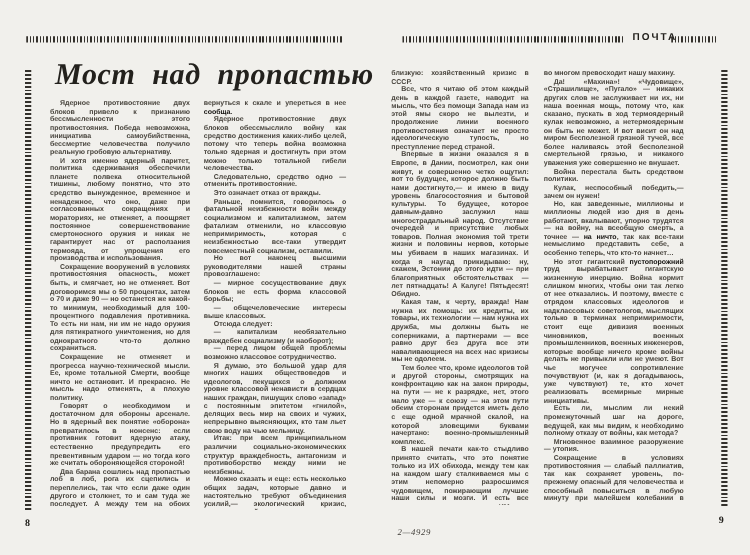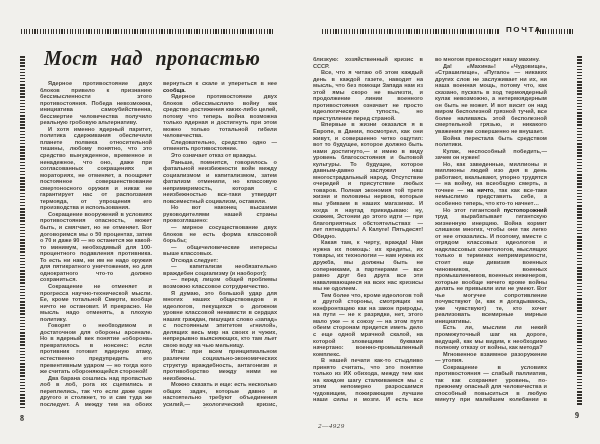--- a/index.html
+++ b/index.html
@@ -10,21 +10,21 @@
     filter:blur(0.18px);
   }
   
   .rule-h{position:absolute;height:5px;
     background:repeating-linear-gradient(90deg,#34312c 0 1.1px,rgba(0,0,0,0) 1.1px 2.7px);}
   .rule-v{position:absolute;width:5px;
     background:repeating-linear-gradient(0deg,#34312c 0 1.5px,rgba(0,0,0,0) 1.5px 3.1px);}
   .title{
     position:absolute;left:44px;top:47px;margin:0;
     font-family:"Liberation Serif",serif;font-style:italic;font-weight:bold;
-    font-size:20px;color:#23211d;letter-spacing:0.5px;word-spacing:7px;white-space:nowrap;
+    font-size:24px;color:#23211d;letter-spacing:0.5px;word-spacing:7px;white-space:nowrap;
   }
   .rubric{
     position:absolute;left:506px;top:25px;
     font-size:8px;font-weight:bold;letter-spacing:1.6px;color:#23211d;
   }
   .col{
     position:absolute;overflow:hidden;
     font-size:5.6px;line-height:6.55px;font-weight:bold;
     color:#4a463f;text-align:justify;
   }

